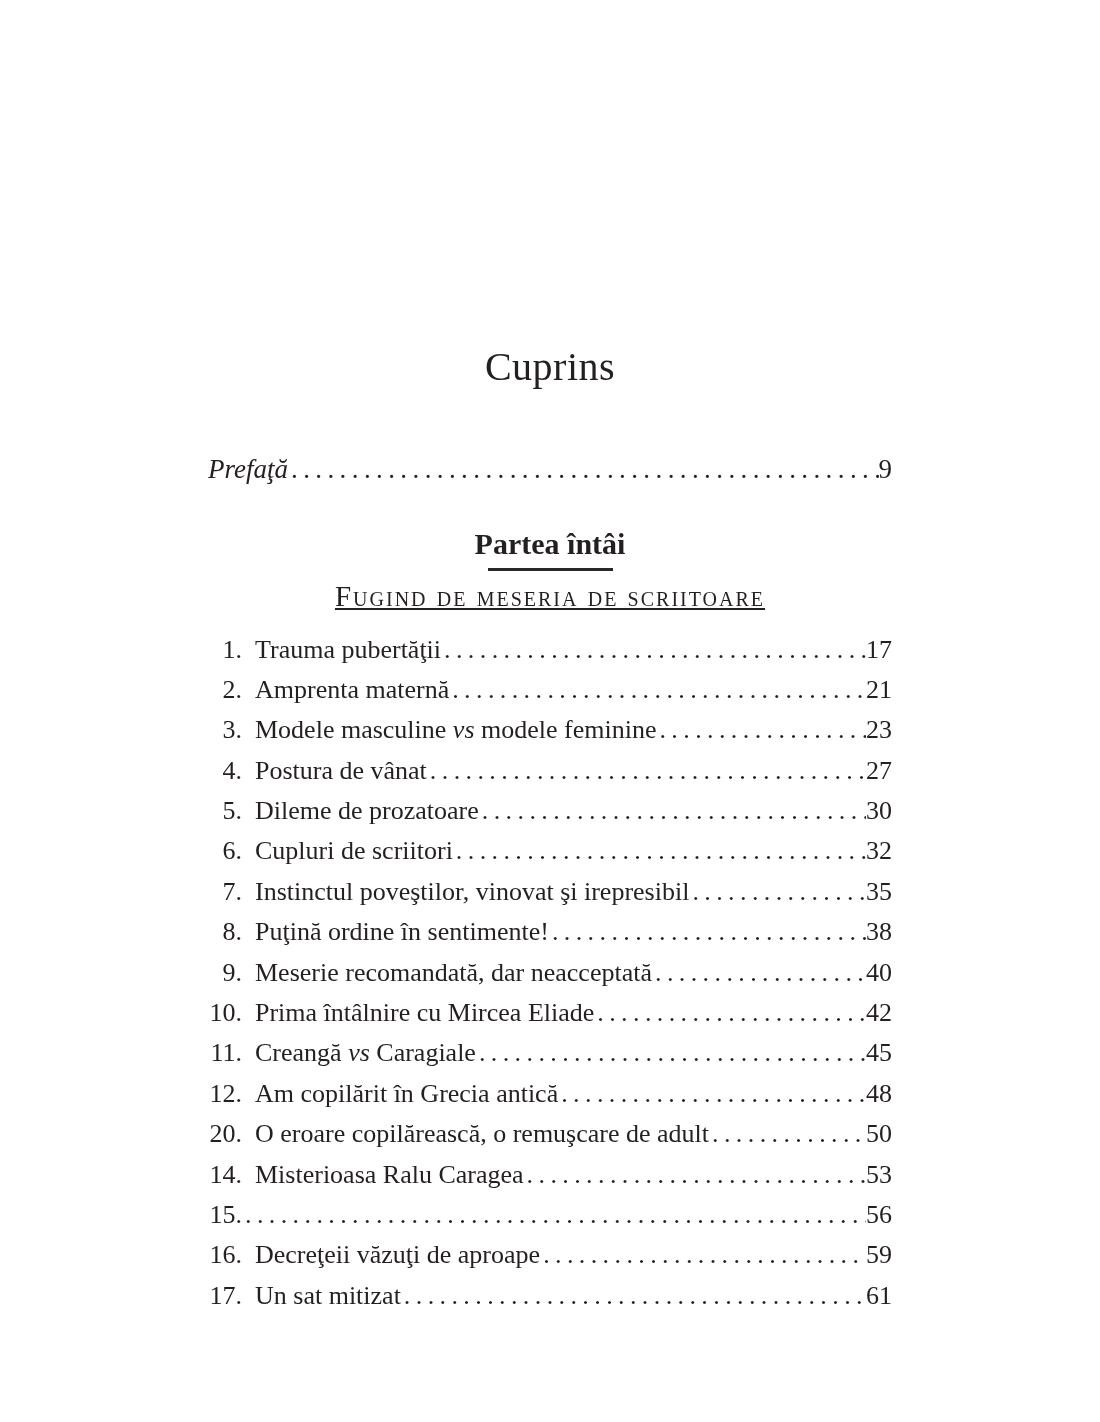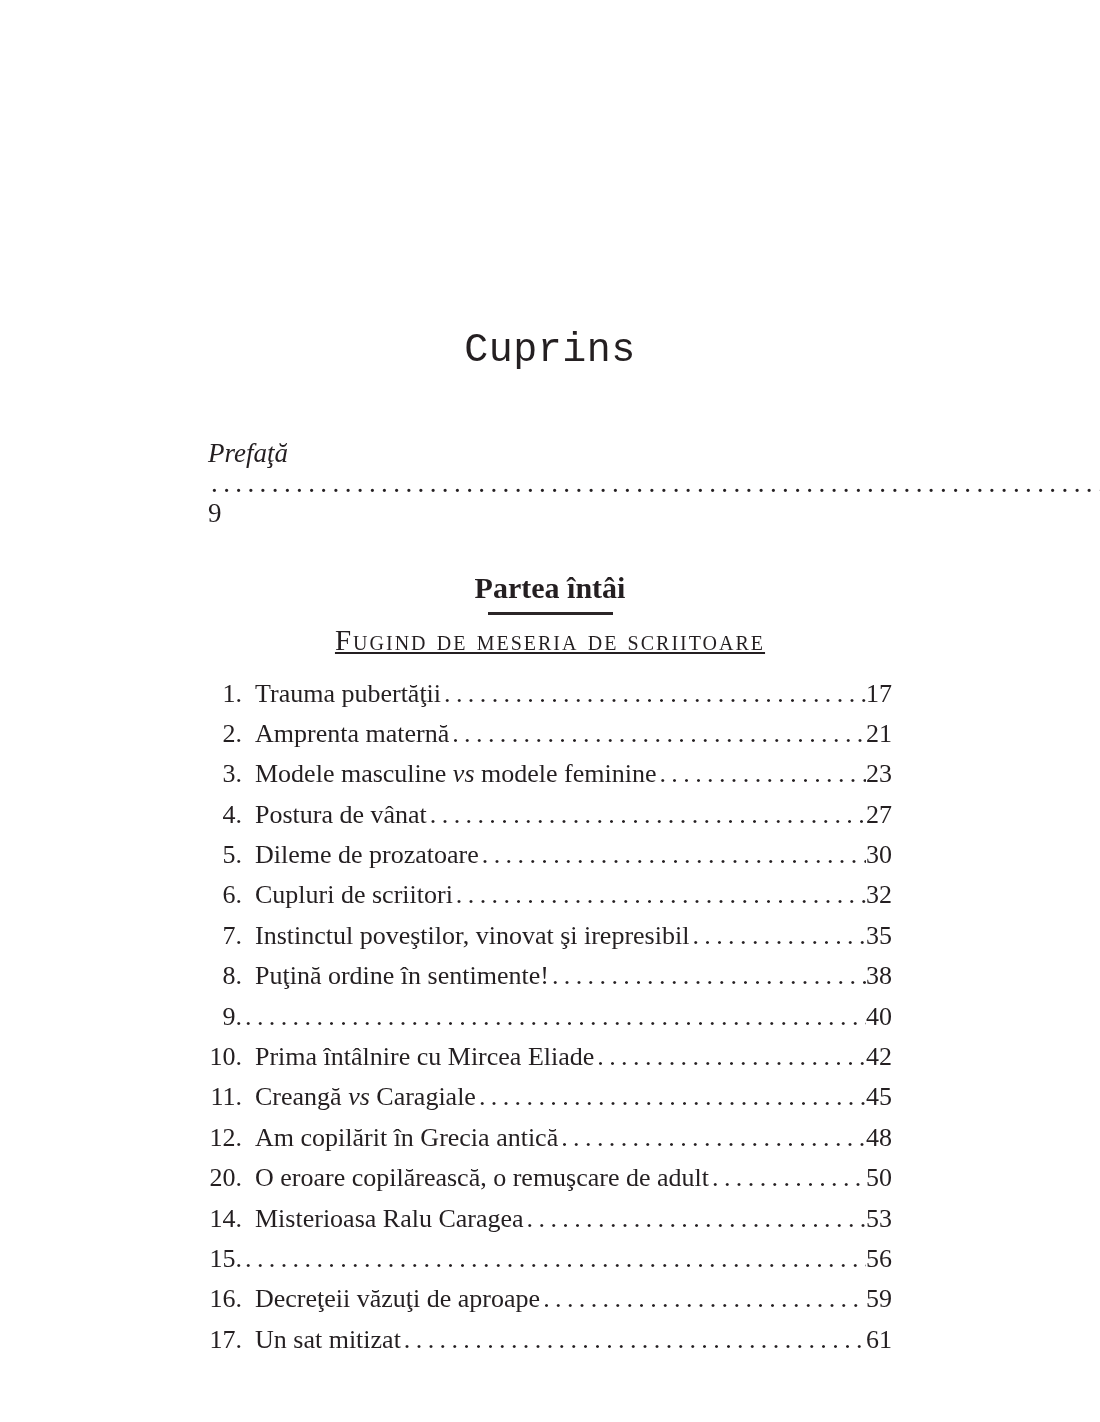--- a/index.html
+++ b/index.html
@@ -15,35 +15,33 @@
     overflow: hidden;
     font-family: "Liberation Serif", "DejaVu Serif", serif;
     color: #241f21;
   }
   .content {
     margin-left: 208px;
     width: 684px;
     padding-top: 330px;
   }
   .book-title {
-    margin: 0;
+    margin: 16px;
     font-size: 40px;
     line-height: 42px;
     font-weight: normal;
     text-align: center;
     letter-spacing: 0.5px;
-    font-family: Liberation Mono, monospace;
   }
   .pref-row {
     display: flex;
     align-items: baseline;
     margin-top: 66px;
     line-height: 30px;
     font-size: 27px;
-    flex-direction: column;
   }
   .pref-label {
     font-style: italic;
     white-space: nowrap;
   }
   .part-heading {
     margin: 44px 0 0 0;
     font-size: 30px;
     line-height: 32px;
     font-weight: bold;
@@ -171,20 +169,21 @@
     <span class="toc-page">35</span>
   </li>
         <li class="toc-row">
     <span class="toc-num">8.</span>
     <span class="toc-title"><span>Puţină ordine în sentimente! </span><i></i><span></span></span>
     <span class="leader"></span>
     <span class="toc-page">38</span>
   </li>
         <li class="toc-row">
     <span class="toc-num">9.</span>
+    <span class="toc-title"><span>Meserie recomandată, dar neacceptată </span><i></i><span></span></span>
     <span class="leader"></span>
     <span class="toc-page">40</span>
   </li>
         <li class="toc-row">
     <span class="toc-num">10.</span>
     <span class="toc-title"><span>Prima întâlnire cu Mircea Eliade </span><i></i><span></span></span>
     <span class="leader"></span>
     <span class="toc-page">42</span>
   </li>
         <li class="toc-row">

